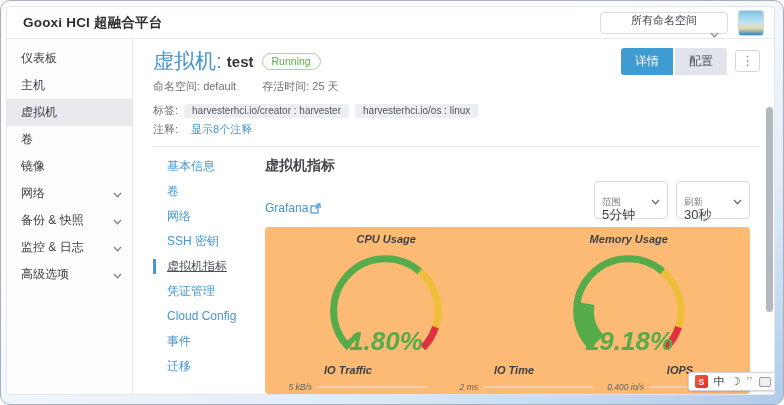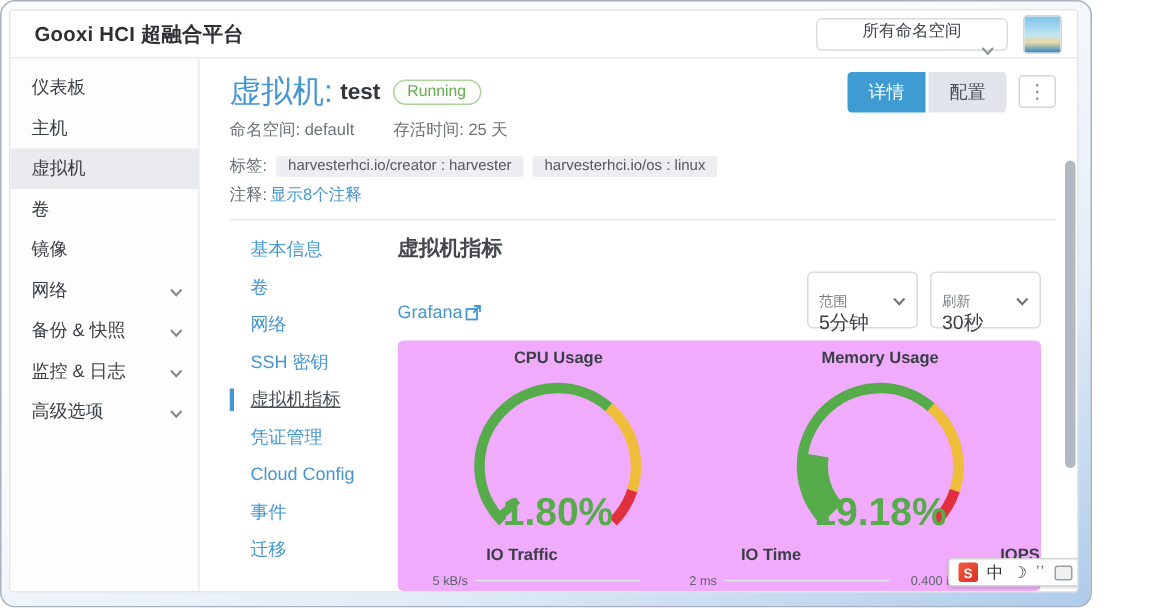--- a/index.html
+++ b/index.html
@@ -1,19 +1,19 @@
 <!DOCTYPE html>
 <html><head>
 <meta charset="utf-8">
 <style>
   * { box-sizing: border-box; margin: 0; padding: 0; }
   html,body { background:#ffffff; font-family:"Liberation Sans","DejaVu Sans",sans-serif; }
 
   .frame {
-    width:728px; height:405px;
+    width:784px; height:405px;
     border:1px solid #a7b0bc; border-radius:10px;
     padding:5px 8px 9px 5px;
     background:linear-gradient(155deg,#fdfdfd 35%,#e3edf8 70%,#aecbea 100%);
     position:relative; overflow:hidden;
   }
   .app {
     width:100%; height:100%; background:#fff; border:1px solid #e3e6ea;
     border-radius:3px; overflow:hidden; position:relative;
     display:flex; flex-direction:column;
   }
@@ -54,21 +54,21 @@
   .btn-primary { background:#3f9cd3; color:#fff; border-radius:3px 0 0 3px; }
   .btn-secondary { background:#e1e4ea; color:#474e59; border-radius:0 3px 3px 0; margin-left:2px; }
   .btn-more { margin-left:8px; background:#fff; border:1px solid #d2d7de; border-radius:3px;
     color:#7b8794; width:25px; padding:3px 0 4px; font-size:13px; line-height:13px; }
 
   .meta-row { display:flex; gap:26px; font-size:11px; color:#6d7278; margin-top:4px; }
   .meta-row b { font-weight:400; color:#6d7278; }
 
   .tags-row { display:flex; align-items:center; gap:6px; margin-top:9px; font-size:11px; color:#6d7278; }
   .tag-chip { background:#eceef2; border-radius:2px; padding:1px 8px 2px; font-size:10px; color:#54585e; }
-  .anno-row { display:flex; align-items:center; gap:2px; margin-top:4px; font-size:11px; color:#6d7278; }
+  .anno-row { display:flex; align-items:center; gap:13px; margin-top:4px; font-size:11px; color:#6d7278; }
   .link { color:#4596d1; cursor:pointer; }
 
   .hr { border-bottom:1px solid #e7e9ec; margin-top:9px; }
 
   
   .content-row { flex:1; display:flex; overflow:hidden; padding-top:10px; }
   .tab-col { width:112px; flex:0 0 112px; padding-top:2px; }
   .tab-item { font-size:12px; color:#4596d1; padding:0 0 0 11px; margin-bottom:10px;
     border-left:3px solid transparent; cursor:pointer; line-height:15px; }
   .tab-item.active { color:#4b4f55; border-left-color:#4596d1; text-decoration:underline; }
@@ -79,22 +79,22 @@
   .grafana-link { font-size:12px; color:#4596d1; display:flex; align-items:center; gap:2px;
     cursor:pointer; margin-bottom:4px; }
   .selects { margin-left:auto; display:flex; gap:8px; }
   .sel-box { width:74px; height:38px; background:#fff; border:1px solid #d8dce2; border-radius:4px;
     padding:4px 7px; display:flex; align-items:center; cursor:pointer; }
   .sel-txt { display:flex; flex-direction:column; line-height:13px; }
   .sel-label { font-size:9.5px; color:#7a7f86;margin-top:16px; }
   .sel-value { font-size:13px; color:#3b4046; }
   .sel-box .chev { margin-left:auto; }
 
-  .metrics-panel { flex:1; background:#f0abfc; border-radius:4px; overflow:hidden;
-    padding-top:6px; }
+  .metrics-panel { flex:1; background:#fdba74; border-radius:4px; overflow:hidden;
+    padding-top:6px;font-style:italic; }
   .gauges-row { display:flex; }
   .gauge-cell { flex:1; display:flex; flex-direction:column; align-items:center; }
   .gauge-title { font-size:11px; font-weight:700; color:#3b3f45; margin-bottom:2px; }
   .charts-row { display:flex; margin-top:4px; }
   .chart-cell { flex:1; display:flex; flex-direction:column; align-items:center; }
   .chart-title { font-size:11px; font-weight:700; color:#3b3f45; margin-bottom:3px; }
 
   
   .scroll-thumb { position:absolute; right:1px; top:100px; width:7px; height:205px;
     background:#b3b9c1; border-radius:4px; }

